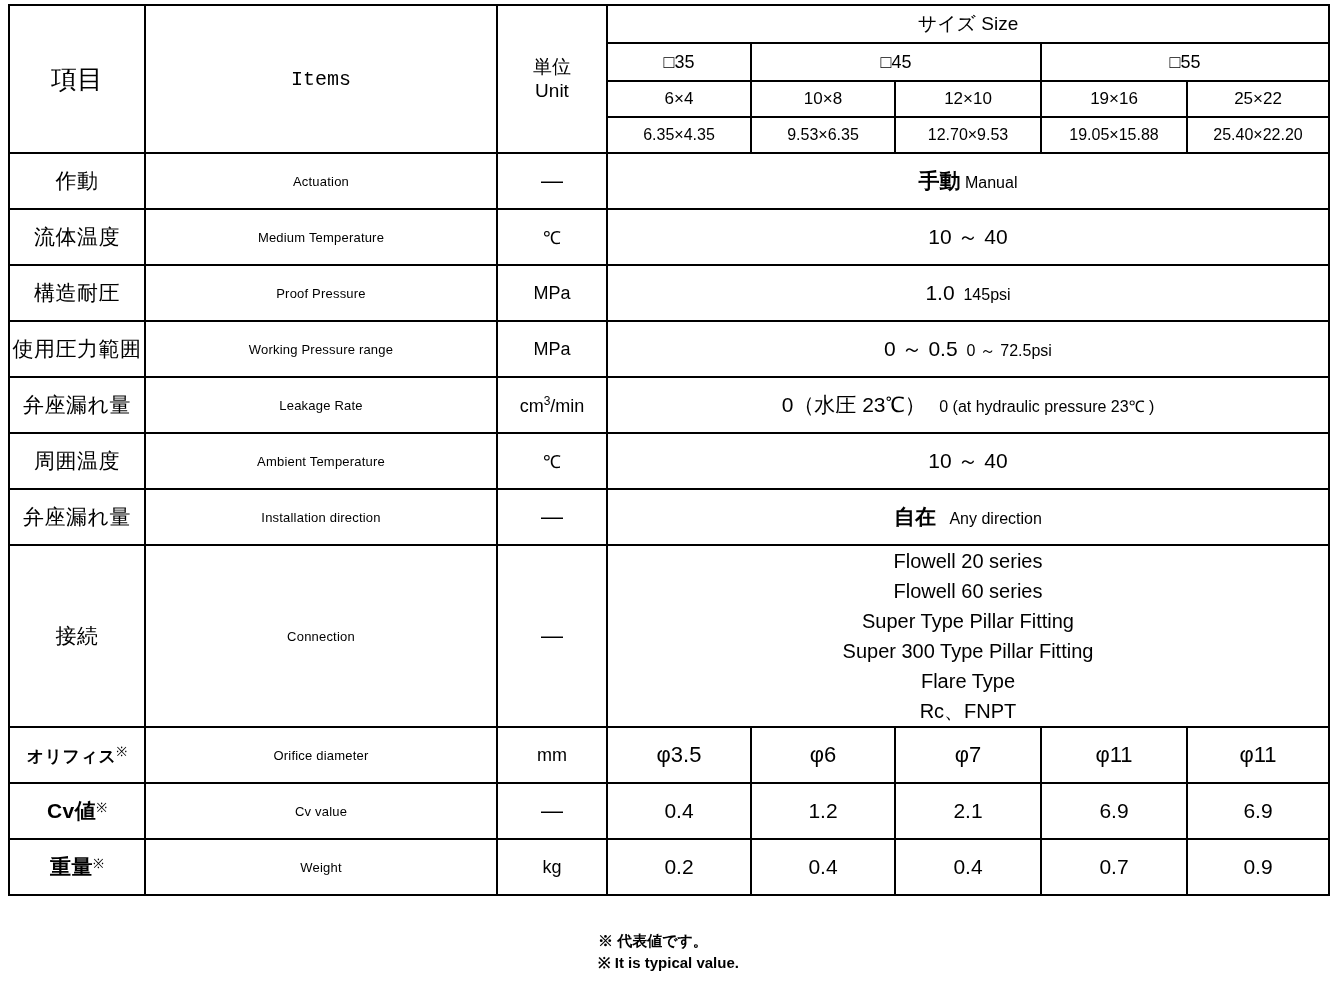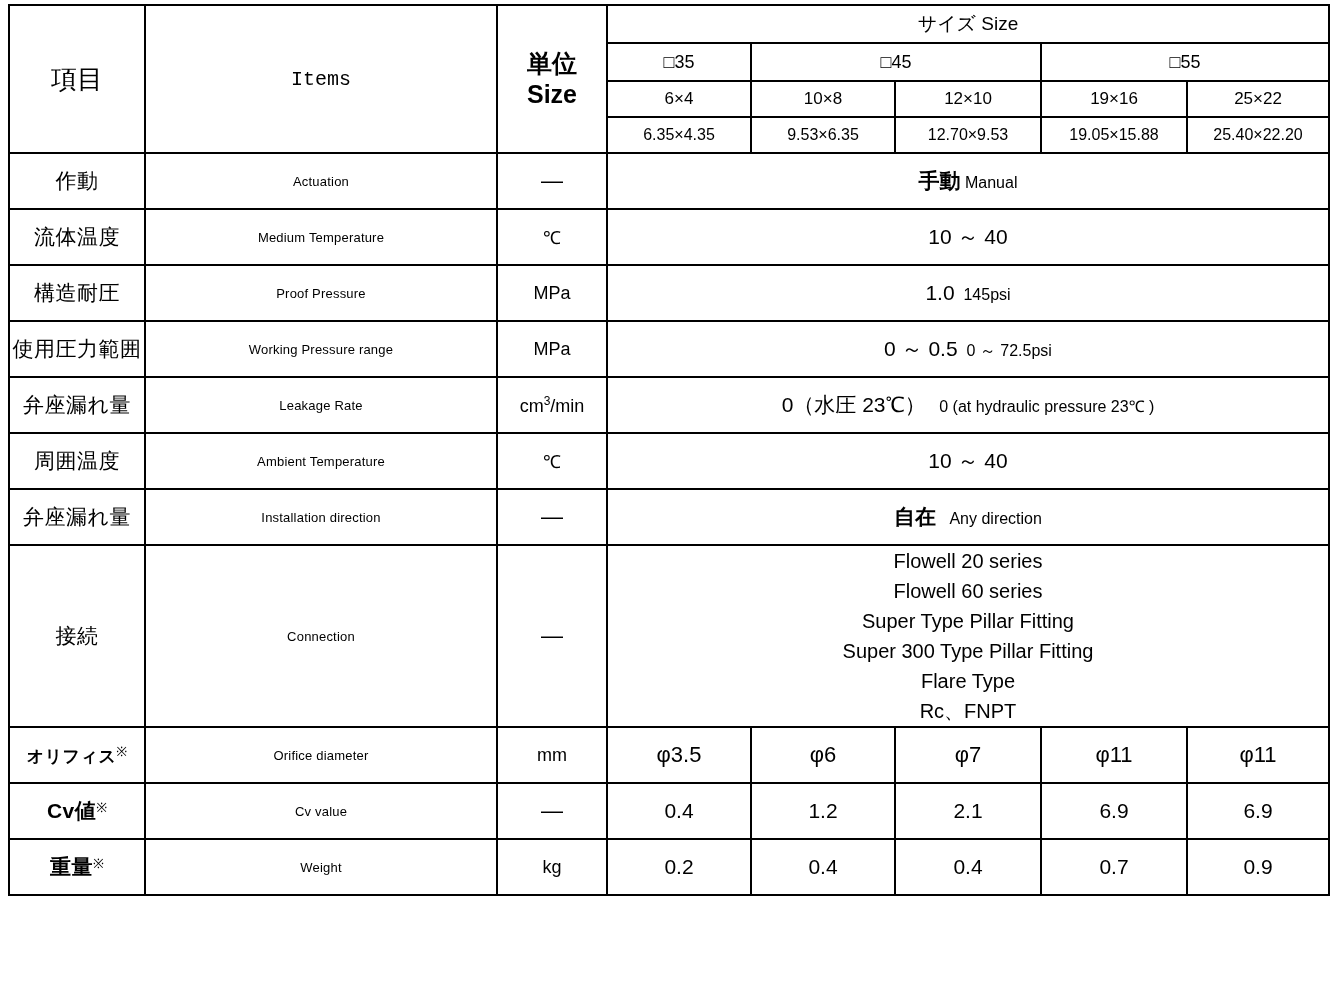--- a/index.html
+++ b/index.html
@@ -62,22 +62,22 @@
   }
   .items-title-jp {
     font-size: 26px;
     font-weight: normal;
   }
   .items-title-en {
     font-size: 20px;
     font-family: Liberation Mono, monospace;
   }
   .unit-txt {
-    font-size: 25px;
-    font-weight: bold;
+    font-size: 19px;
+    font-weight: normal;
     line-height: 1.25;
   }
   .unit-small {
     font-size: 18px;
     font-weight: bold;
   }
   .size-head {
     font-size: 19px;
     font-weight: bold;
     height: 36px;
@@ -167,21 +167,21 @@
           <div style="display:flex; align-items:center; justify-content:space-around; padding:0 6px;">
             <span class="items-title-jp">項目</span>
           </div>
         </td>
         <td class="hdr" rowspan="4">
           <span class="items-title-en">Items</span>
         </td>
         <td class="hdr" rowspan="4">
           <div class="unit-txt">
             <div>単位</div>
-            <div>Size</div>
+            <div>Unit</div>
           </div>
         </td>
         <td class="hdr size-head" colspan="5">サイズ Size</td>
       </tr>
       <tr>
         <td class="hdr size-row1">□35</td>
         <td class="hdr size-row1" colspan="2">□45</td>
         <td class="hdr size-row1" colspan="2">□55</td>
       </tr>
       <tr>
@@ -311,14 +311,18 @@
         <td class="hdr unit-small">kg</td>
         <td class="val">0.2</td>
         <td class="val">0.4</td>
         <td class="val">0.4</td>
         <td class="val">0.7</td>
         <td class="val">0.9</td>
       </tr>
     </tbody>
   </table>
 
+  <div class="note">
+    <div>※ 代表値です。</div>
+    <div class="n2">※ It is typical value.</div>
+  </div>
 
 </div>
 
 </body></html>

